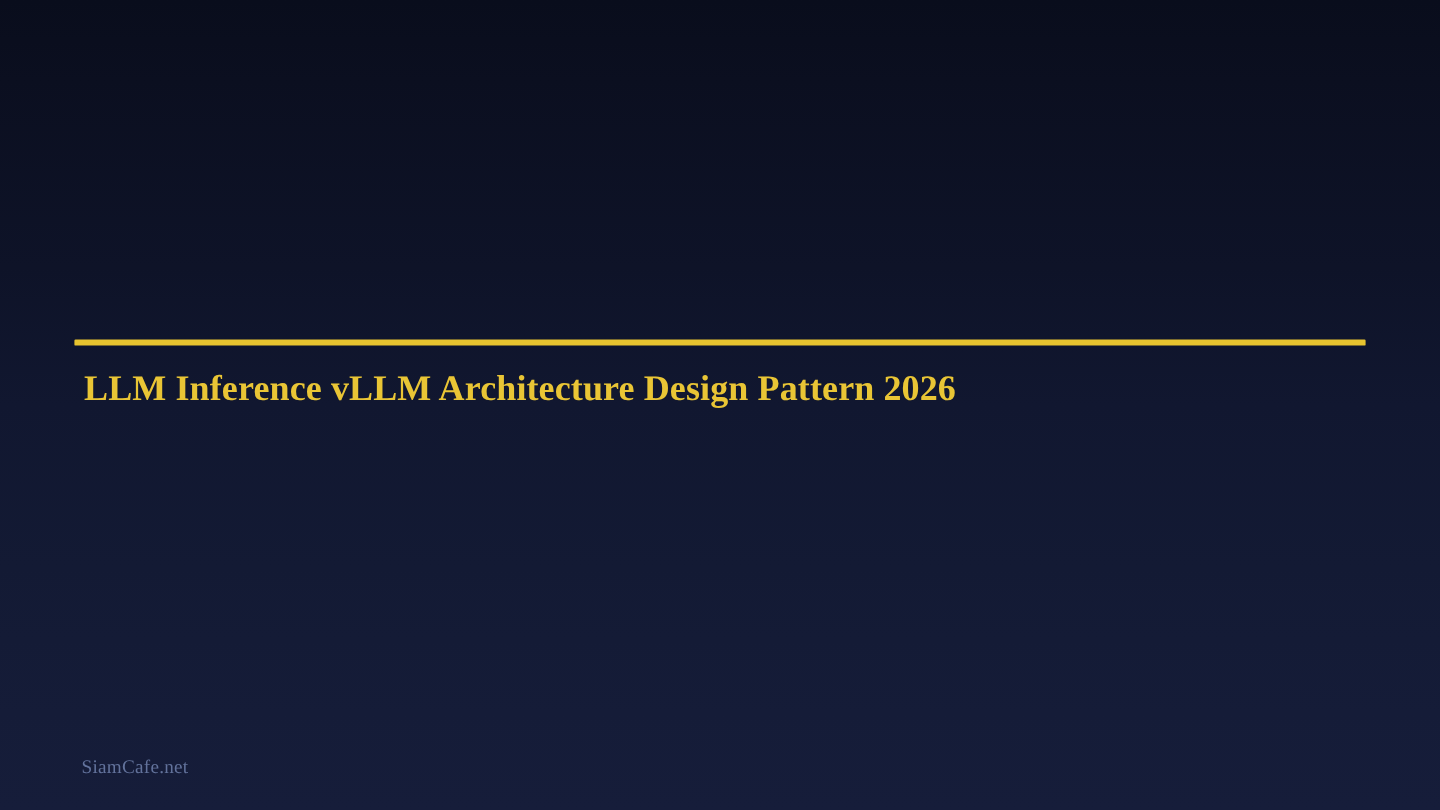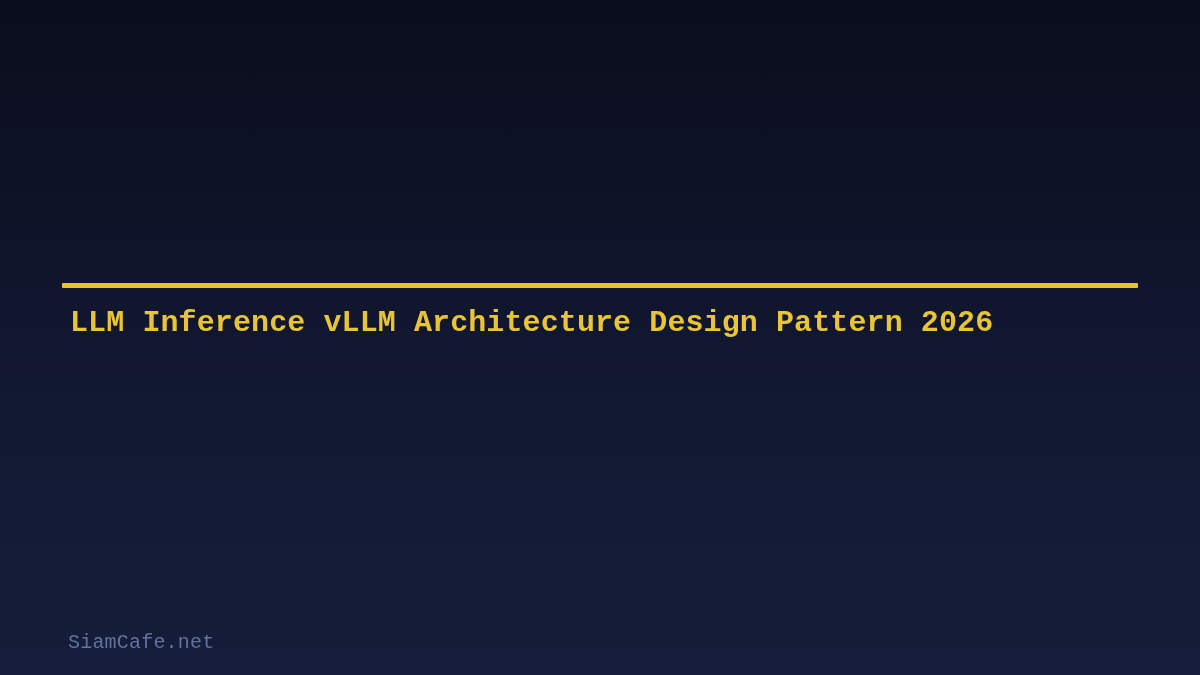--- a/index.html
+++ b/index.html
@@ -7,21 +7,21 @@
     margin: 0;
     padding: 0;
     background: #0a0e1e;
   }
 
   .slide {
     position: relative;
     width: 1200px;
     height: 675px;
     overflow: hidden;
-    font-family: Liberation Mono, monospace;
+    font-family: Liberation Serif, serif;
     
     background: linear-gradient(180deg,
         #090d1c 0%,
         #0b0f20 10%,
         #0e1328 33%,
         #111730 50%,
         #131a34 70%,
         #151c38 88%,
         #161d3a 100%);
   }
@@ -53,21 +53,21 @@
     letter-spacing: 0.1px;
     color: #e9c535;
     white-space: nowrap;
   }
 
   
   .footer {
     position: absolute;
     left: 68px;
     top: 630px;
-    font-size: 20px;
+    font-size: 16px;
     font-weight: normal;
     line-height: 1.3;
     color: #62729b;
     letter-spacing: 0.2px;
   }
 </style>
 </head>
 <body>
 
 <div class="slide">

